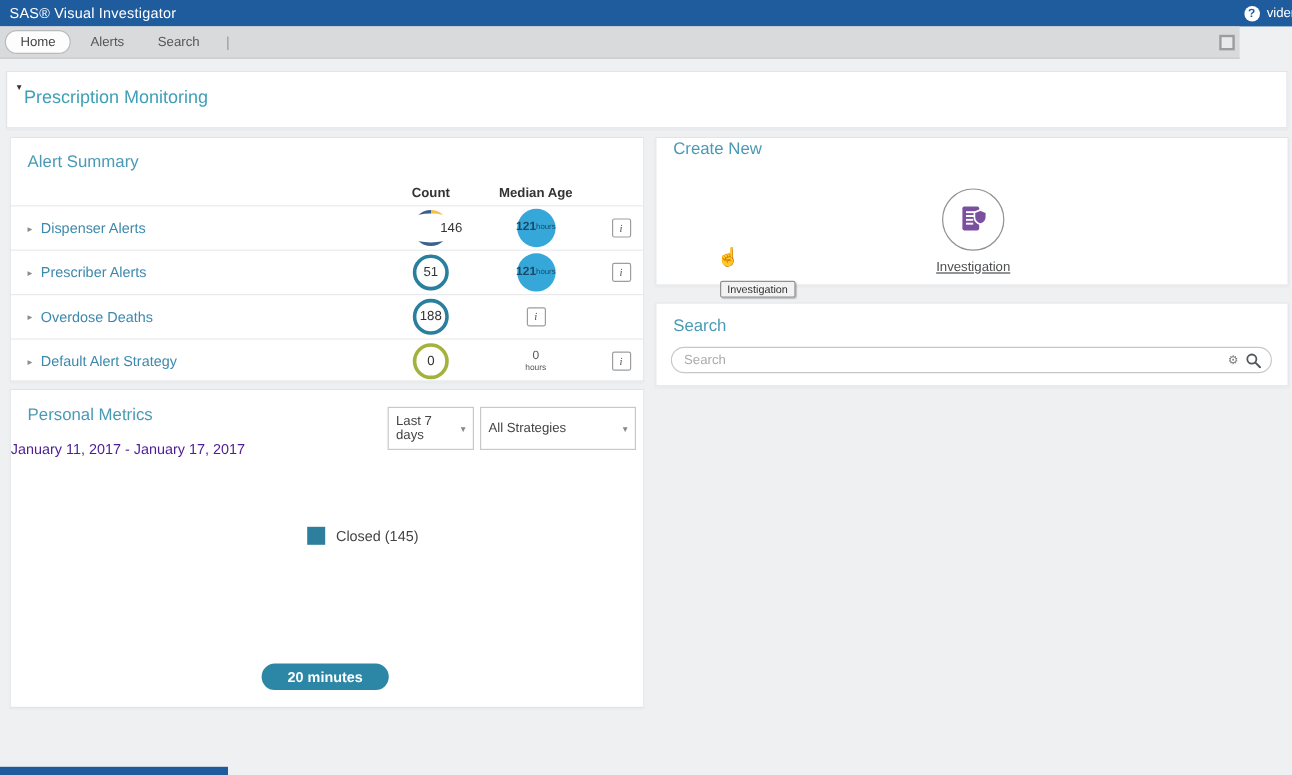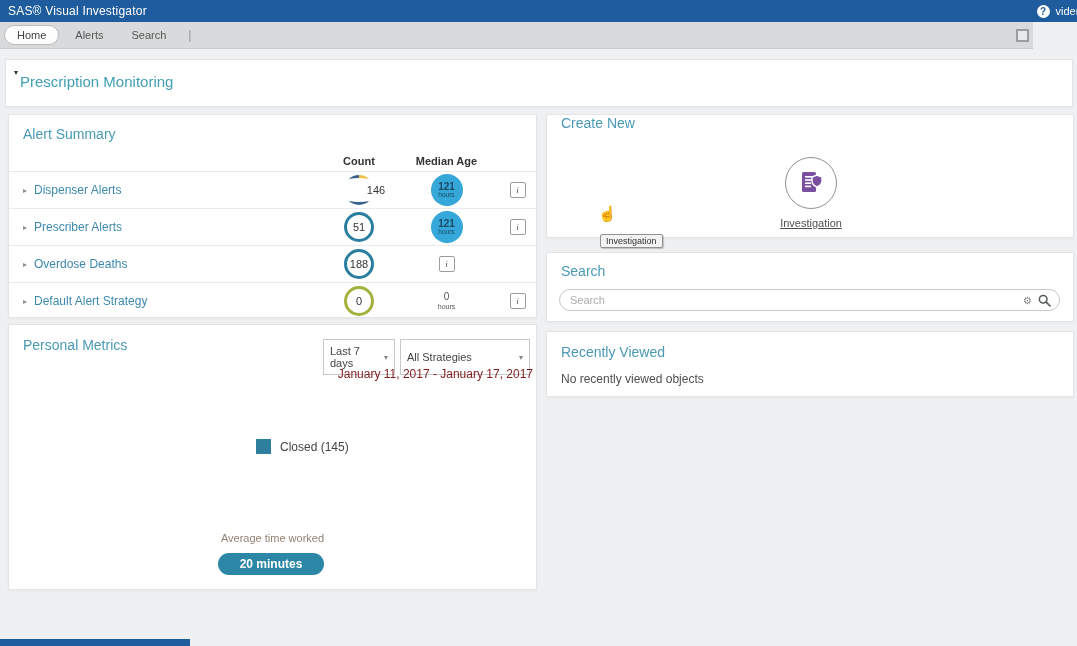--- a/index.html
+++ b/index.html
@@ -43,38 +43,38 @@
   .row-caret{color:#8a8c8e;font-size:8px;}
   .cell{display:flex;align-items:center;justify-content:center;}
   .ring{width:30px;height:30px;border-radius:50%;display:flex;align-items:center;justify-content:center;
         font-size:11px;color:#333;box-sizing:border-box;}
   .ring-solid-teal{border:3px solid #2a7f9f;}
   .ring-solid-olive{border:3px solid #a3b23c;}
   .ring-duo{background:conic-gradient(#f2c14a 0deg 115deg,#3c618f 115deg 360deg);}
   .ring-duo .ring-inner{width:24px;height:24px;border-radius:50%;background:#fff;display:flex;
         align-items:center;justify-content:center;padding-left:34px;}
   .age-bubble{width:32px;height:32px;border-radius:50%;background:#36a7d9;color:#194a68;
-        display:flex;flex-direction:column;align-items:center;justify-content:center;line-height:1;}
+        display:flex;flex-direction:row;align-items:center;justify-content:center;line-height:1;}
   .age-val{font-size:10px;font-weight:bold;}
   .age-unit{font-size:6.5px;}
   .age-plain{display:flex;flex-direction:column;align-items:center;line-height:1.2;color:#555;}
   .age-plain .age-val{font-weight:normal;font-size:10px;}
   .age-plain .age-unit{font-size:7px;}
   .info-icon{width:14px;height:14px;border:1px solid #9b9d9f;border-radius:2px;display:flex;align-items:center;
         justify-content:center;font-size:9px;color:#555;font-style:italic;font-family:"Liberation Serif",serif;}
 
   
   .pm-panel{left:8px;top:324px;width:527px;height:264px;}
   .pm-title{position:absolute;left:14px;top:12px;}
   .pm-select{position:absolute;height:22px;border:1px solid #c6c8ca;background:#fff;font-size:11px;color:#444;
         display:flex;align-items:center;justify-content:space-between;padding:17px 6px;box-sizing:border-box;}
   .pm-select .sel-arrow{color:#888;font-size:8px;margin-left:6px;}
   .pm-sel-1{left:314px;top:14px;width:72px;}
   .pm-sel-2{left:391px;top:14px;width:130px;}
-  .pm-date{position:absolute;left:0;top:42px;width:524px;text-align:right;font-size:12px;color:#7f1d1d;}
+  .pm-date{position:absolute;left:0;top:42px;width:524px;text-align:left;font-size:12px;color:#4c1d95;}
   .donut{position:absolute;left:129px;top:73px;width:106px;height:106px;border-radius:50%;
         border:14px solid #2e7e9d;box-sizing:border-box;display:flex;align-items:center;justify-content:center;}
   .donut-value{font-size:40px;color:#2b2b2b;}
   .legend{position:absolute;left:247px;top:114px;display:flex;align-items:center;gap:9px;}
   .legend-swatch{width:15px;height:15px;background:#2e7e9d;}
   .legend-label{font-size:12px;color:#444;}
   .avg-label{position:absolute;left:0;top:207px;width:527px;text-align:center;font-size:11px;color:#948272;}
   .avg-pill{position:absolute;left:209px;top:228px;width:106px;height:22px;background:#2b87a5;border-radius:11px;
         color:#fff;font-size:12px;font-weight:bold;display:flex;align-items:center;justify-content:center;}
 
@@ -240,21 +240,20 @@
     </div>
 
     <div class="pm-date">January 11, 2017 - January 17, 2017</div>
 
 
     <div class="legend">
       <span class="legend-swatch"></span>
       <span class="legend-label">Closed (145)</span>
     </div>
 
-    <div class="avg-label">Average time worked</div>
     <div class="avg-pill">20 minutes</div>
   </div>
 
   <div class="panel cn-panel">
     <div class="panel-title cn-title">Create New</div>
     <div class="cn-item">
       <span class="cn-circle">
         <svg width="26" height="26" viewBox="0 0 26 26">
           <rect x="4" y="2" width="14" height="20" rx="1.5" fill="#7b4fa0"></rect>
           <rect x="7" y="6" width="8" height="1.6" fill="#fff"></rect>
@@ -278,20 +277,16 @@
       <span class="sr-gear">⚙</span>
       <span class="sr-mag">
         <svg width="13" height="13" viewBox="0 0 13 13">
           <circle cx="5.2" cy="5.2" r="3.8" fill="none" stroke="#55585a" stroke-width="1.5"></circle>
           <line x1="8.2" y1="8.2" x2="12" y2="12" stroke="#55585a" stroke-width="1.7" stroke-linecap="round"></line>
         </svg>
       </span>
     </div>
   </div>
 
-  <div class="panel rv-panel">
-    <div class="panel-title rv-title">Recently Viewed</div>
-    <div class="rv-empty">No recently viewed objects</div>
-  </div>
 
   <div class="bottom-strip"></div>
 
 </div>
 
 </body></html>

